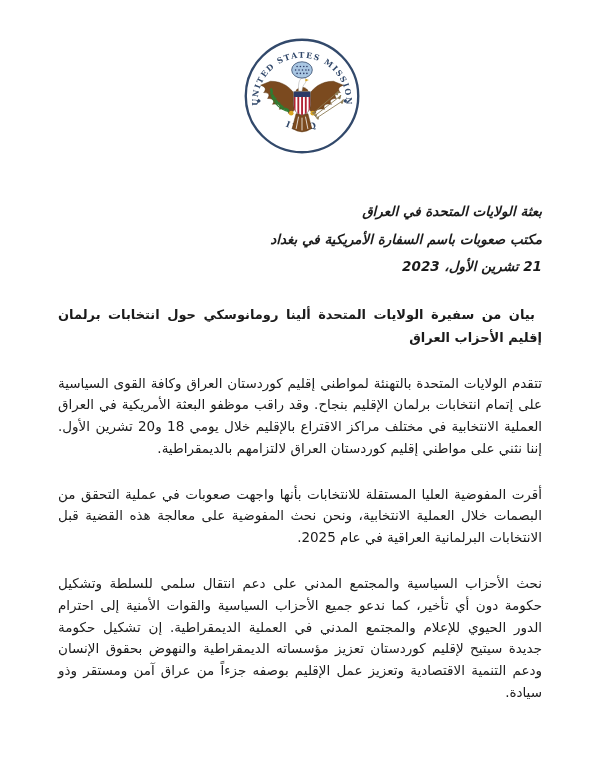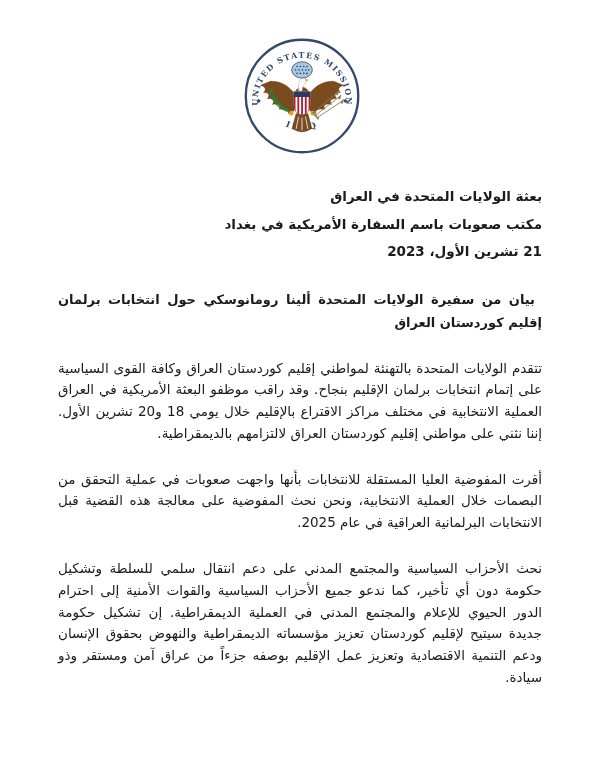--- a/index.html
+++ b/index.html
@@ -15,25 +15,26 @@
   }
   .seal-wrap {
     padding-top: 37px;
     text-align: center;
   }
   .doc {
     direction: rtl;
     padding: 0 62px 0 58px;
   }
   .header-block {
-    margin-top: 24px;
+    margin-top: 39px;
     font-weight: bold;
     font-size: 13.5px;
     line-height: 27.5px;
     text-align: right;
+    font-style: italic;
   }
   .statement-title {
     margin-top: 22px;
     font-weight: bold;
     font-size: 13px;
     line-height: 23px;
     text-align: justify;
     text-indent: 7px;
   }
   .para {
@@ -153,20 +154,20 @@
   </div>
 
   <div class="doc" dir="rtl">
 
     <div class="header-block">
       <div>بعثة الولايات المتحدة في العراق</div>
       <div>مكتب صعوبات باسم السفارة الأمريكية في بغداد</div>
       <div>21 تشرين الأول، 2023</div>
     </div>
 
-    <div class="statement-title">بيان من سفيرة الولايات المتحدة ألينا رومانوسكي حول انتخابات برلمان إقليم كوردستان العراق</div>
+    <div class="statement-title">بيان من سفيرة الولايات المتحدة ألينا رومانوسكي حول انتخابات برلمان إقليم الأحزاب العراق</div>
 
     <p class="para">تتقدم الولايات المتحدة بالتهنئة لمواطني إقليم كوردستان العراق وكافة القوى السياسية على إتمام انتخابات برلمان الإقليم بنجاح. وقد راقب موظفو البعثة الأمريكية في العراق العملية الانتخابية في مختلف مراكز الاقتراع بالإقليم خلال يومي 18 و20 تشرين الأول. إننا نثني على مواطني إقليم كوردستان العراق لالتزامهم بالديمقراطية.</p>
     <p class="para">أقرت المفوضية العليا المستقلة للانتخابات بأنها واجهت صعوبات في عملية التحقق من البصمات خلال العملية الانتخابية، ونحن نحث المفوضية على معالجة هذه القضية قبل الانتخابات البرلمانية العراقية في عام 2025.</p>
     <p class="para">نحث الأحزاب السياسية والمجتمع المدني على دعم انتقال سلمي للسلطة وتشكيل حكومة دون أي تأخير، كما ندعو جميع الأحزاب السياسية والقوات الأمنية إلى احترام الدور الحيوي للإعلام والمجتمع المدني في العملية الديمقراطية. إن تشكيل حكومة جديدة سيتيح لإقليم كوردستان تعزيز مؤسساته الديمقراطية والنهوض بحقوق الإنسان ودعم التنمية الاقتصادية وتعزيز عمل الإقليم بوصفه جزءاً من عراق آمن ومستقر وذو سيادة.</p>
 
   </div>
 </div>
 
 </body></html>

